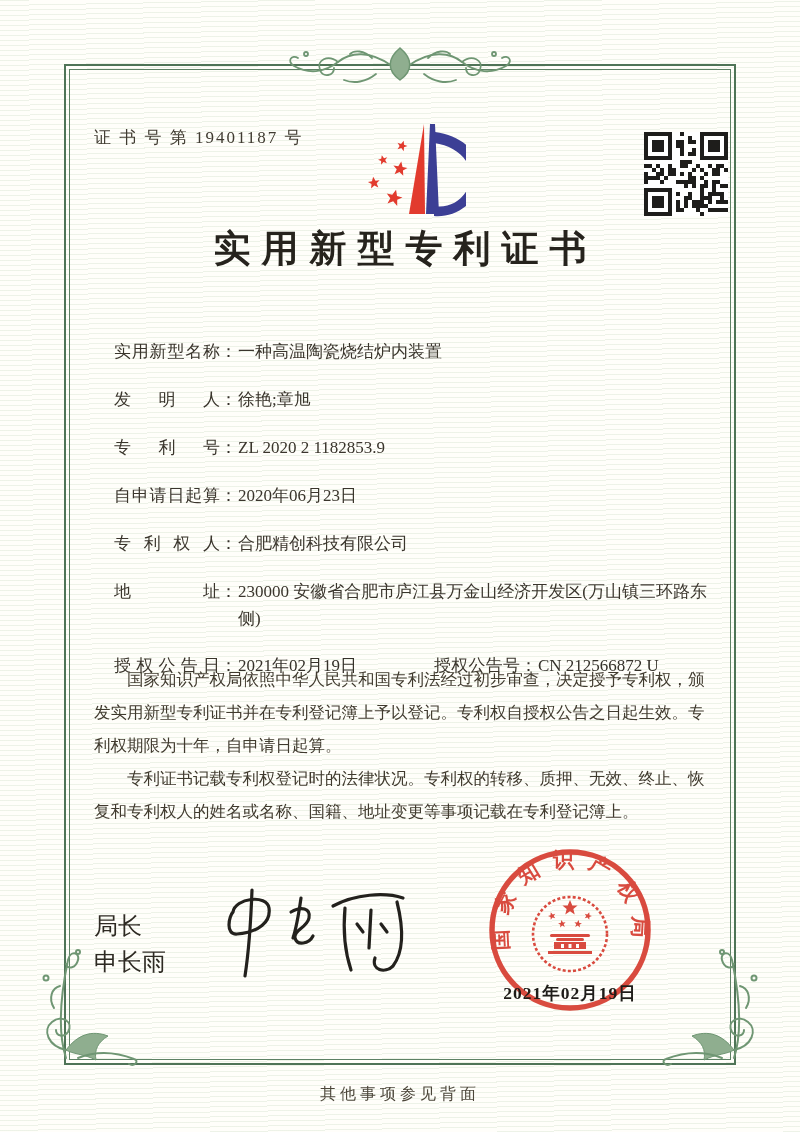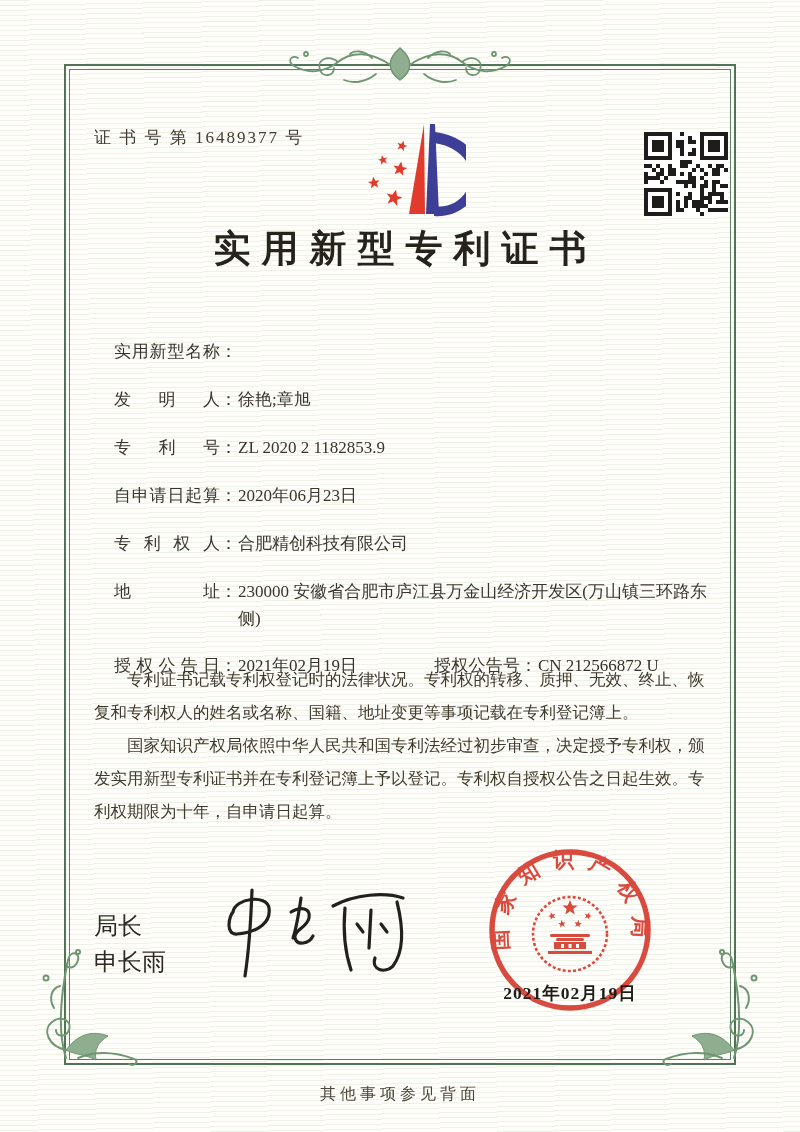--- a/index.html
+++ b/index.html
@@ -81,21 +81,21 @@
     <use href="#tco-half" transform="translate(240,0) scale(-1,1)"></use>
     <path d="M 120,8 C 108,18 106,30 120,40 C 134,30 132,18 120,8 Z" fill="#8fae8f" stroke="#6f9673" stroke-width="1.5"></path>
   </svg>
   <svg class="orn" style="left:8px;top:938px" width="130" height="130" viewBox="0 0 130 130">
     <use href="#corner-orn"></use>
   </svg>
   <svg class="orn" style="left:662px;top:938px" width="130" height="130" viewBox="0 0 130 130">
     <use href="#corner-orn" transform="translate(130,0) scale(-1,1)"></use>
   </svg>
 
-  <div class="certno">证 书 号 第 16489377 号</div>
+  <div class="certno">证 书 号 第 19401187 号</div>
 
   <svg class="logo" width="120" height="125" viewBox="0 0 120 125">
     <g fill="#e23b2e">
       <use href="#star" transform="translate(56,36) scale(0.55) rotate(18)"></use>
       <use href="#star" transform="translate(37,50) scale(0.5) rotate(-14)"></use>
       <use href="#star" transform="translate(54,59) scale(0.75) rotate(10)"></use>
       <use href="#star" transform="translate(28,73) scale(0.62) rotate(-8)"></use>
       <use href="#star" transform="translate(48,88) scale(0.85) rotate(14)"></use>
       <polygon points="78,14 63,104 79,104"></polygon>
     </g>
@@ -230,20 +230,21 @@
         <rect x="56" y="80" width="4" height="4"></rect>
       </g>
   </svg>
 
   <div class="title">实用新型专利证书</div>
 
   <div class="fields">
     <div class="row">
       <span class="lbl">实用新型名称</span>
         <span class="colon">：</span>
+        <span class="val">一种高温陶瓷烧结炉内装置</span>
     </div>
     <div class="row">
       <span class="lbl">发明人</span>
         <span class="colon">：</span>
         <span class="val">徐艳;章旭</span>
     </div>
     <div class="row">
       <span class="lbl">专利号</span>
         <span class="colon">：</span>
         <span class="val">ZL 2020 2 1182853.9</span>
@@ -267,22 +268,22 @@
       <span class="lbl">授权公告日</span>
         <span class="colon">：</span>
         <span class="val2" style="flex:0 0 156px">2021年02月19日</span>
         <span class="lbl lbl2">授权公告号</span>
         <span class="colon">：</span>
         <span class="val2">CN 212566872 U</span>
     </div>
   </div>
 
   <div class="paras">
+    <p>国家知识产权局依照中华人民共和国专利法经过初步审查，决定授予专利权，颁发实用新型专利证书并在专利登记簿上予以登记。专利权自授权公告之日起生效。专利权期限为十年，自申请日起算。</p>
     <p>专利证书记载专利权登记时的法律状况。专利权的转移、质押、无效、终止、恢复和专利权人的姓名或名称、国籍、地址变更等事项记载在专利登记簿上。</p>
-    <p>国家知识产权局依照中华人民共和国专利法经过初步审查，决定授予专利权，颁发实用新型专利证书并在专利登记簿上予以登记。专利权自授权公告之日起生效。专利权期限为十年，自申请日起算。</p>
   </div>
 
   <div class="signer">
     <div>局长</div>
     <div>申长雨</div>
   </div>
 
   <svg class="signature" width="215" height="108" viewBox="0 0 215 108">
     <g fill="none" stroke="#23211d" stroke-width="3.2" stroke-linecap="round" stroke-linejoin="round">
       <path d="M 28,34 C 30,20 62,16 64,30 C 66,44 54,54 32,56 C 20,57 24,38 28,34"></path>

